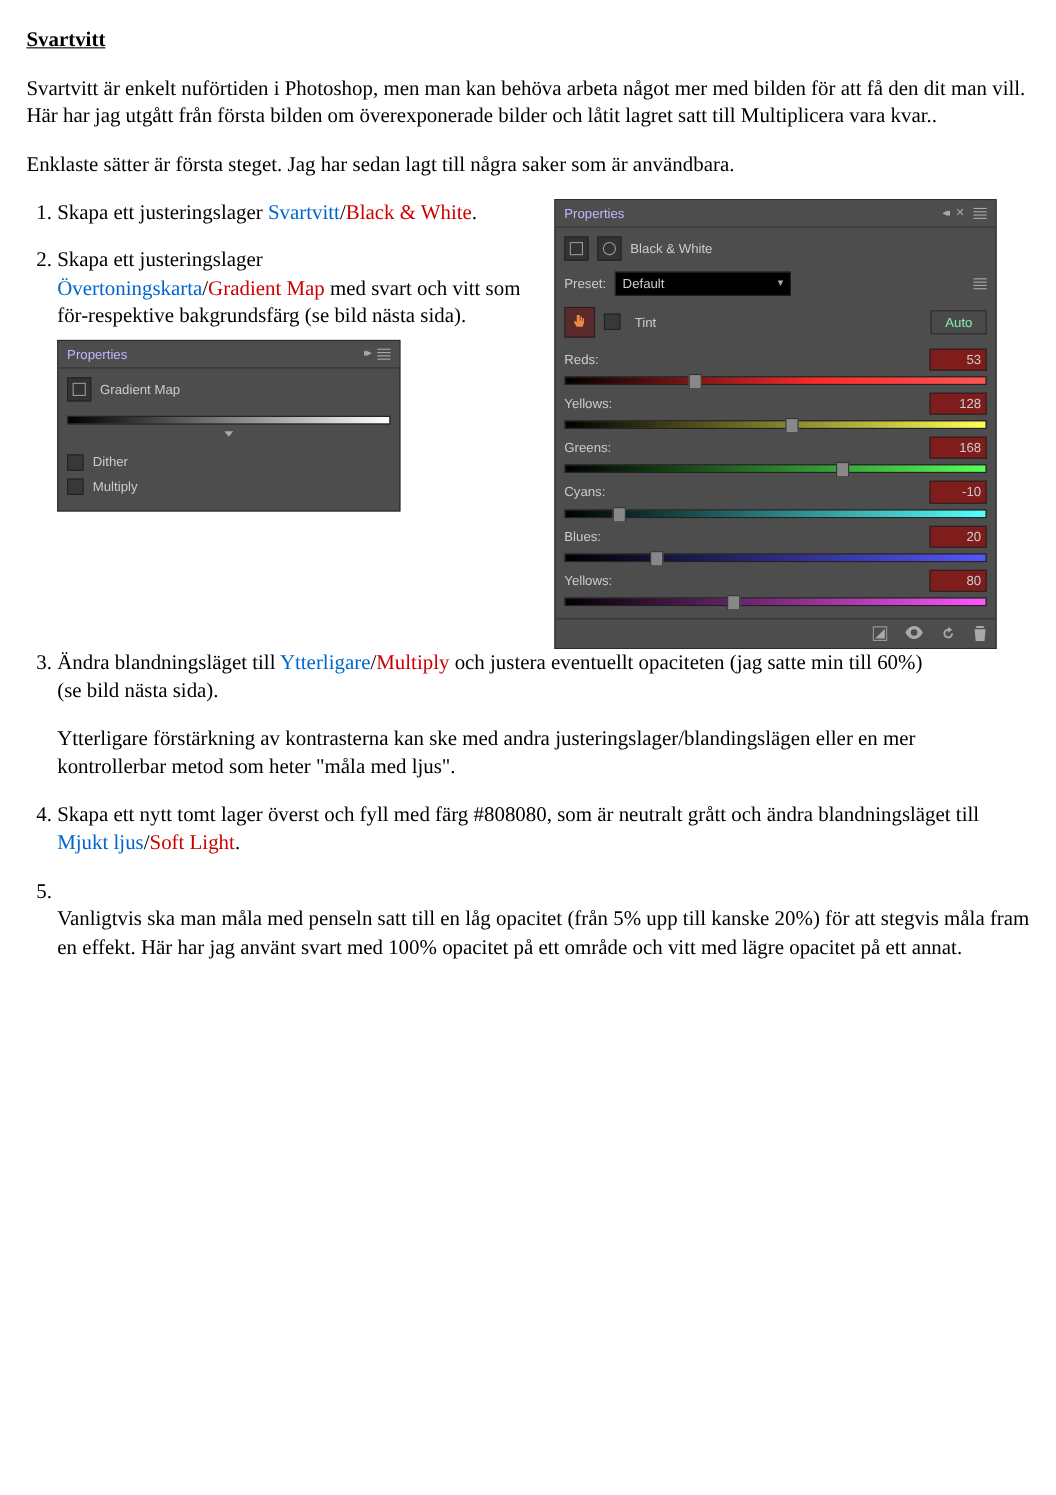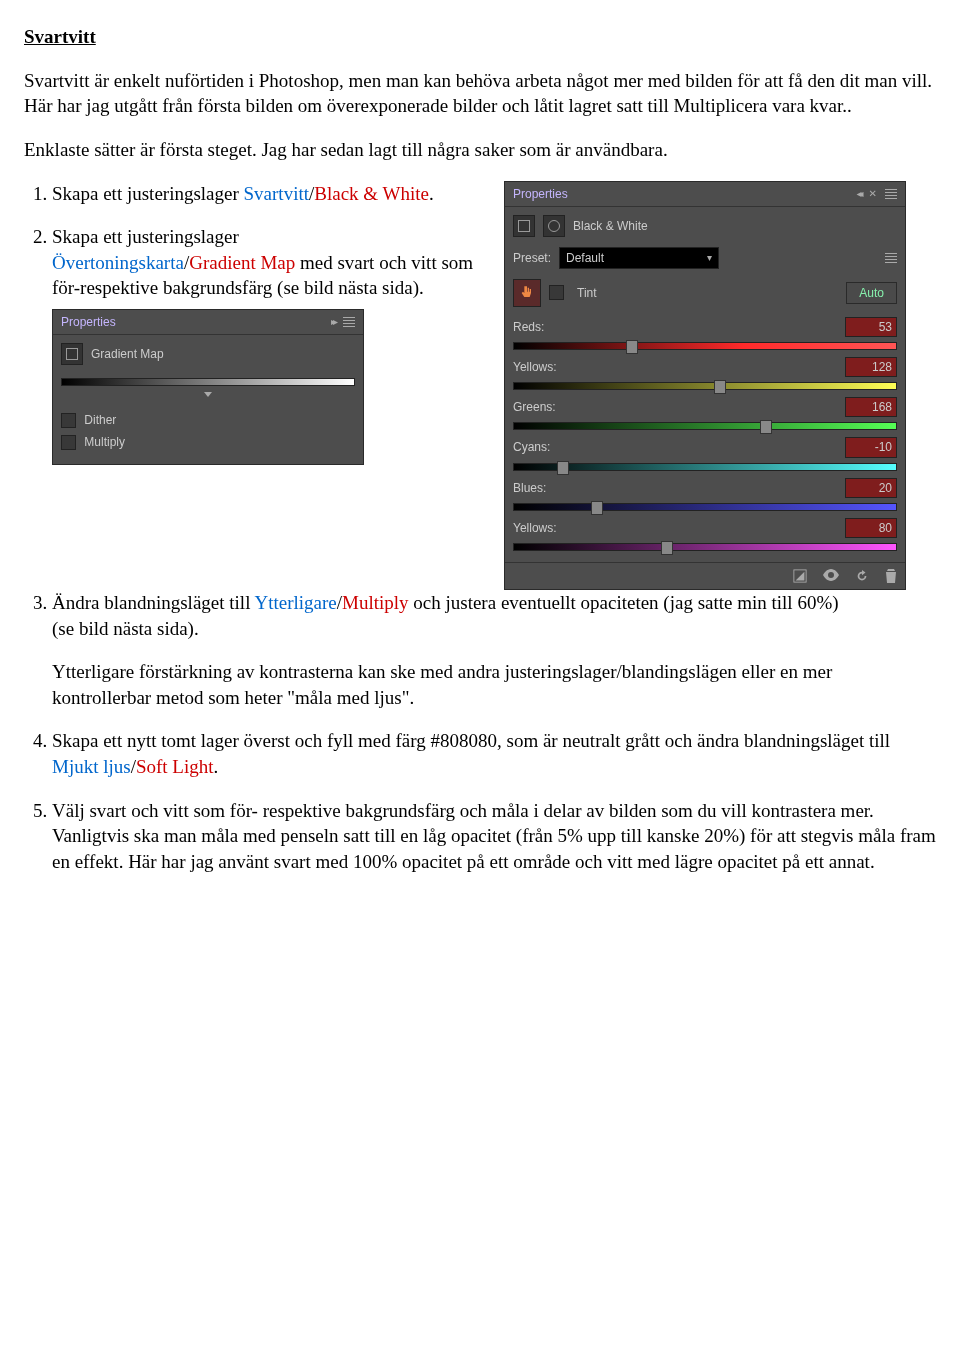--- a/index.html
+++ b/index.html
@@ -318,16 +318,16 @@
 
 <ol start="3">
   <li>
     <span>Ändra blandningsläget till </span><span class="blue">Ytterligare</span>/<span class="red">Multiply</span><span> och justera eventuellt opaciteten (jag satte min till 60%)</span><br><span>(se bild nästa sida).</span>
     <p style="margin-top:18px;">Ytterligare förstärkning av kontrasterna kan ske med andra justeringslager/blandingslägen eller en mer kontrollerbar metod som heter "måla med ljus".</p>
   </li>
   <li>
     <span>Skapa ett nytt tomt lager överst och fyll med färg #808080, som är neutralt grått och ändra blandningsläget till </span><span class="blue">Mjukt ljus</span>/<span class="red">Soft Light</span>.
   </li>
   <li>
-    <span>Välj svart och vitt som för- respektive bakgrundsfärg och måla i delar av bilden som du vill kontrastera mer.</span><br>
+    <br>
     <span>Vanligtvis ska man måla med penseln satt till en låg opacitet (från 5% upp till kanske 20%) för att stegvis måla fram en effekt. Här har jag använt svart med 100% opacitet på ett område och vitt med lägre opacitet på ett annat.</span>
   </li>
 </ol>
 
 </body></html>

